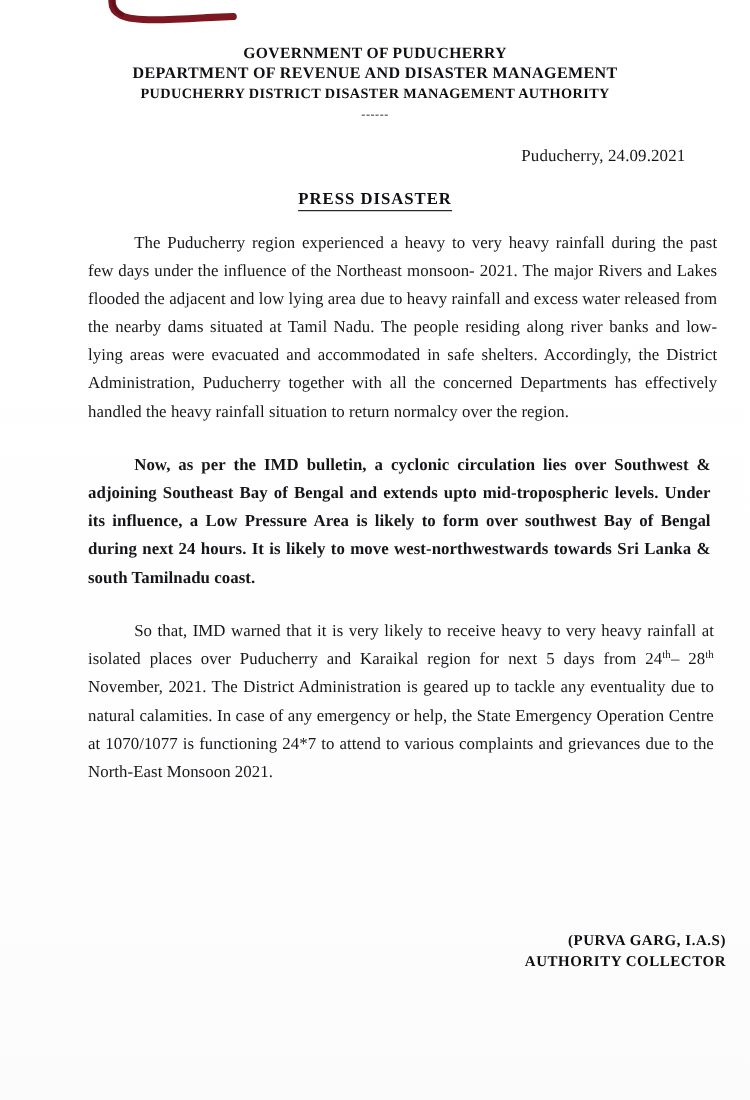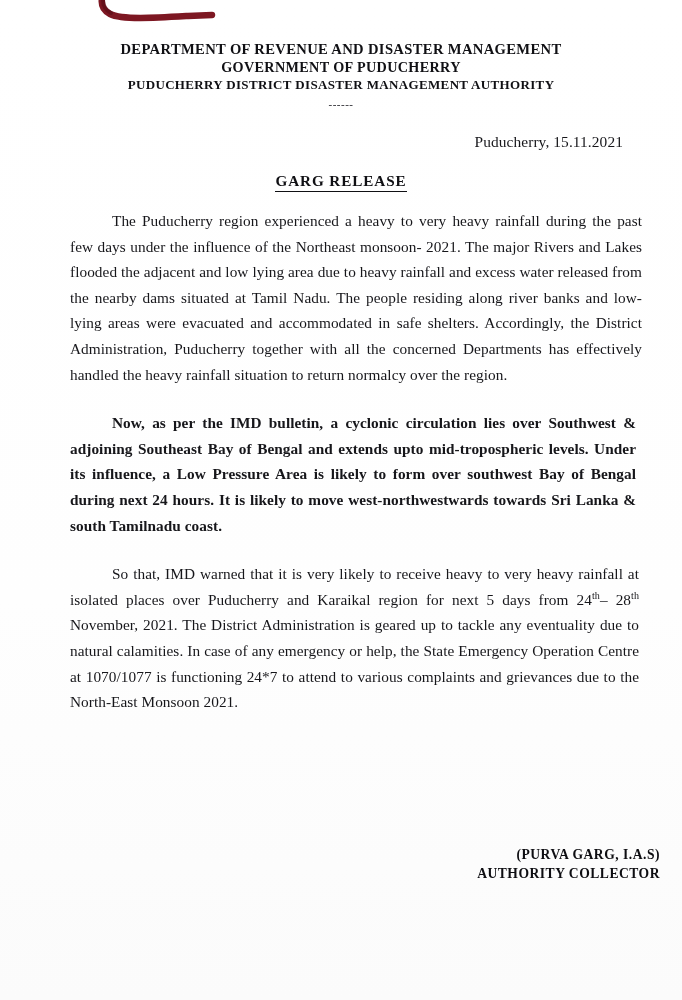--- a/index.html
+++ b/index.html
@@ -90,21 +90,21 @@
     font-weight: bold;
     font-size: 15.2px;
     letter-spacing: 0.9px;
     border-bottom: 1.6px solid #101014;
     padding-bottom: 1px;
     color: #101014;
   }
 
   .body-copy {
     position: absolute;
-    left: 70px;
+    left: 80px;
     top: 208px;
     width: 572px;
   }
 
   .para {
     text-align: justify;
     text-justify: inter-word;
     font-size: 15.3px;
     line-height: 25.6px;
     letter-spacing: 0.05px;
@@ -147,30 +147,30 @@
 <body>
 
 <div class="page">
 
   <svg class="pen-mark" viewBox="0 0 130 46" xmlns="http://www.w3.org/2000/svg" aria-hidden="true">
     <path d="M18 -6 C 8 10, 6 22, 18 28 C 30 34, 62 32, 96 30 L 120 29" fill="none" stroke="#7d1722" stroke-width="6.5" stroke-linecap="round" stroke-linejoin="round"></path>
     <path d="M18 -6 C 9 9, 8 21, 19 27" fill="none" stroke="#5e0f18" stroke-width="4" stroke-linecap="round" opacity="0.75"></path>
   </svg>
 
   <div class="header-block">
+    <div class="header-line l1">GOVERNMENT OF PUDUCHERRY</div>
     <div class="header-line l2">DEPARTMENT OF REVENUE AND DISASTER MANAGEMENT</div>
-    <div class="header-line l1">GOVERNMENT OF PUDUCHERRY</div>
     <div class="header-line l3">PUDUCHERRY DISTRICT DISASTER MANAGEMENT AUTHORITY</div>
     <div class="header-rule">------</div>
   </div>
 
-  <div class="dateline">Puducherry, 15.11.2021</div>
+  <div class="dateline">Puducherry, 24.09.2021</div>
 
   <div class="press-title-wrap">
-    <span class="press-title">GARG RELEASE</span>
+    <span class="press-title">PRESS DISASTER</span>
   </div>
 
   <div class="body-copy">
 
     <p class="para p1"><span class="indent"></span><span>The Puducherry region experienced a heavy to very heavy rainfall during the past few days under the influence of the Northeast monsoon- 2021.  The major Rivers and Lakes flooded the adjacent and low lying area due to heavy rainfall and excess water released from the nearby dams situated at Tamil Nadu. The people residing along river banks and low-lying areas were evacuated and accommodated in safe shelters. Accordingly, the District Administration, Puducherry together with all the concerned Departments has effectively handled the heavy rainfall situation to return normalcy over the region.</span></p>
 
     <p class="para p2"><span class="indent"></span><span>Now, as per the IMD bulletin, a cyclonic circulation lies over Southwest &amp; adjoining Southeast Bay of Bengal and extends upto mid-tropospheric levels. Under its influence, a Low Pressure Area is likely to form over southwest Bay of Bengal during next 24 hours. It is likely to move west-northwestwards towards Sri Lanka &amp; south Tamilnadu coast.</span></p>
 
     <p class="para p3"><span class="indent"></span><span>So that, IMD warned that it is very likely to receive heavy to very heavy rainfall at isolated places over Puducherry and Karaikal region for next 5 days from 24</span><sup>th</sup><span>– 28</span><sup>th</sup><span> November, 2021. The District Administration is geared up to tackle any eventuality due to natural calamities. In case of any emergency or help, the State Emergency Operation Centre at 1070/1077 is functioning 24*7 to attend to various complaints and grievances due to the North-East Monsoon 2021.</span></p>
 

